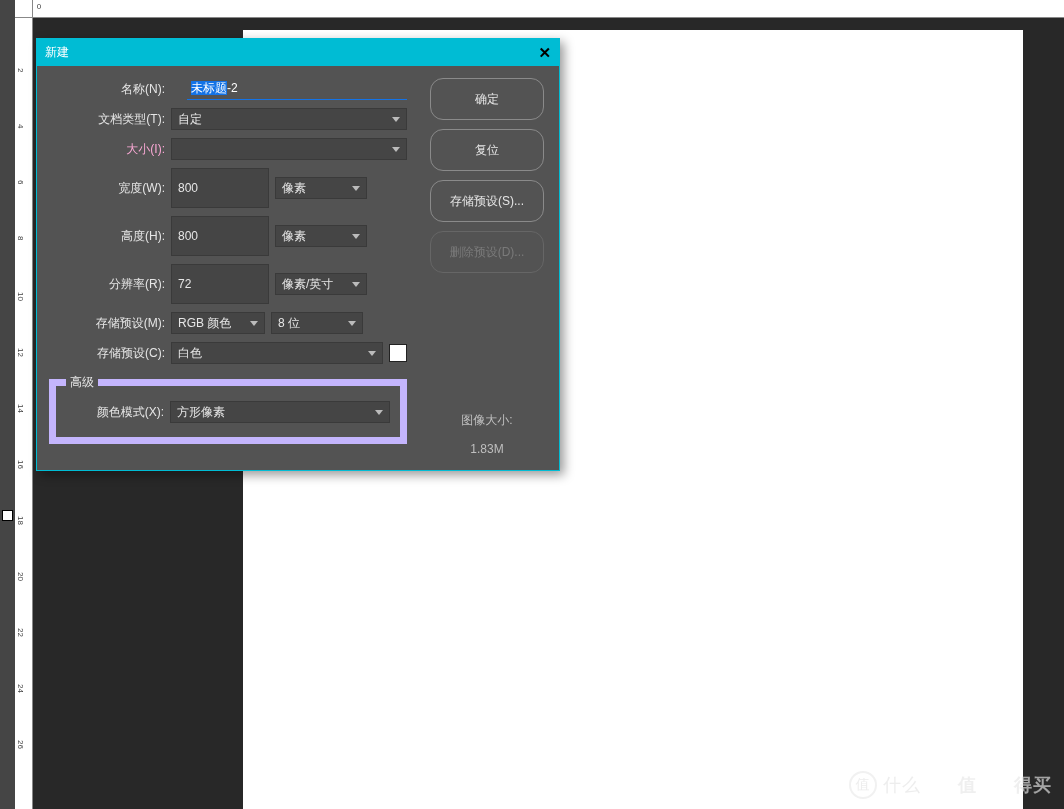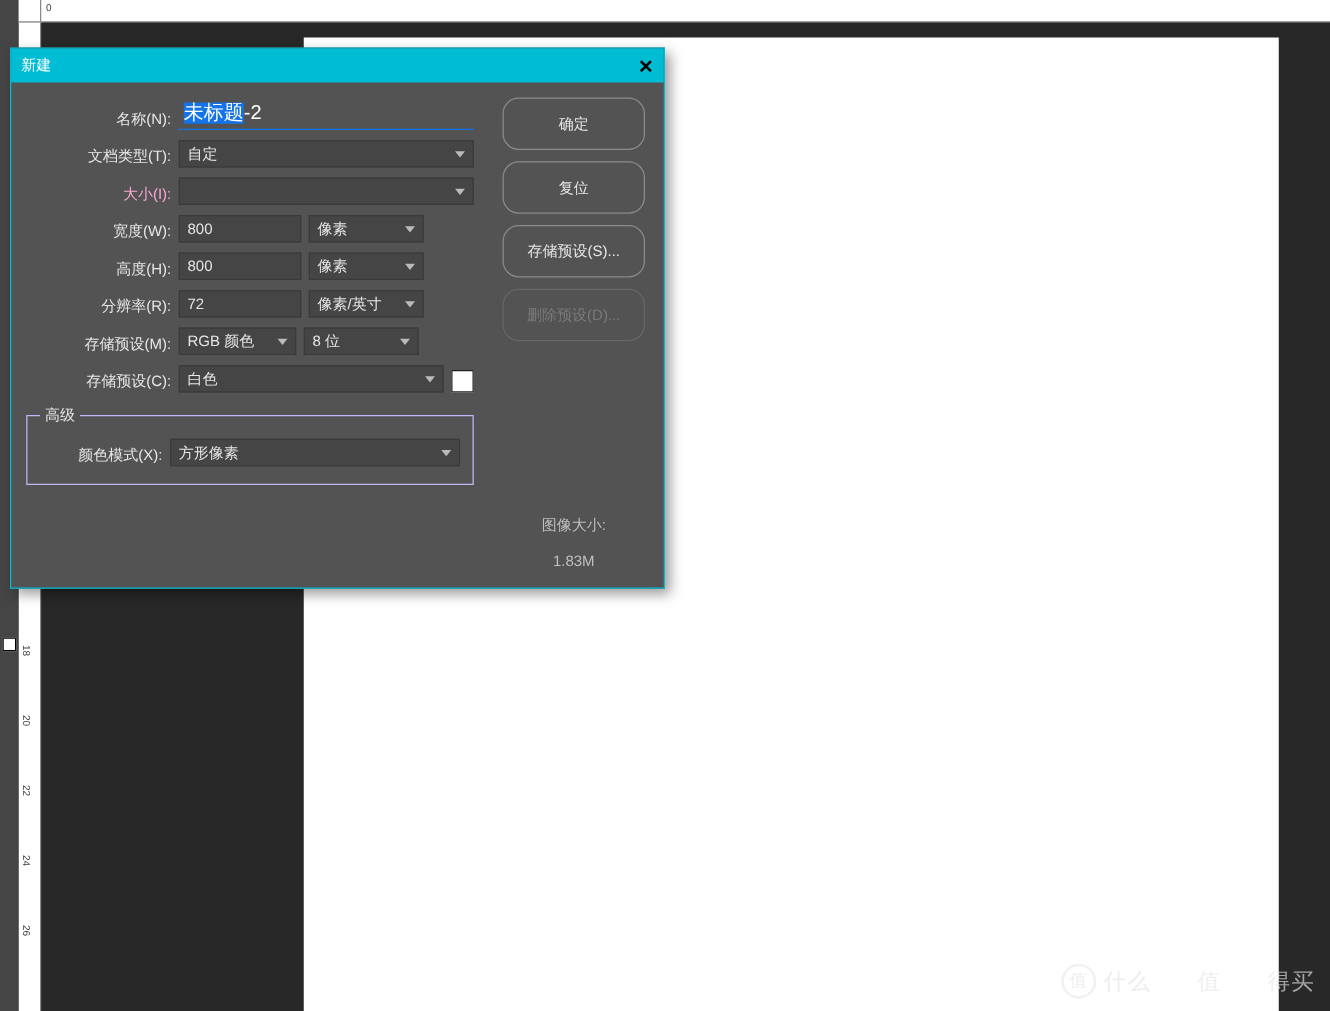--- a/index.html
+++ b/index.html
@@ -14,54 +14,54 @@
 .ruler-top .tick { position: absolute; top: 2px; font-size: 8px; color: #444; transform: translateX(-50%); }
 .ruler-left { position: absolute; left: 15px; top: 18px; width: 18px; height: 791px; background: #fff; border-right: 1px solid #888; }
 .ruler-left .tick { position: absolute; left: 1px; font-size: 8px; color: #444; writing-mode: vertical-lr; transform: translateY(-6px); line-height: 1; }
 .ruler-corner { position: absolute; left: 15px; top: 0; width: 18px; height: 18px; background: #fff; border-right:1px solid #888; border-bottom:1px solid #888; z-index: 2; }
 
 
 .canvas-bg { position: absolute; left: 33px; top: 18px; width: 1031px; height: 791px; background: #282828; }
 .canvas { position: absolute; left: 210px; top: 12px; width: 780px; height: 791px; background: #fff; }
 
 
-.dialog { position: absolute; left: 8px; top: 38px; width: 524px; background: #535353; border: 1px solid #00bcd4; box-shadow: 4px 4px 10px rgba(0,0,0,0.4); }
+.dialog { position: absolute; left: 36px; top: 38px; width: 524px; background: #535353; border: 1px solid #00bcd4; box-shadow: 4px 4px 10px rgba(0,0,0,0.4); }
 .titlebar { height: 27px; background: #00bcd4; display: flex; align-items: center; padding: 0 8px; justify-content: space-between; }
 .titlebar-title { color: #fff; font-size: 12px; }
 .close-x { font-size: 15px; color: #000; cursor: pointer; font-weight: bold; }
 
 .dialog-body { display: flex; padding: 12px 12px 14px 12px; gap: 20px; }
 .left-col { flex: 1; }
 .right-col { width: 120px; display: flex; flex-direction: column; align-items: center; gap: 9px; }
 
-.row { display: flex; align-items: flex-end; margin-bottom: 8px; gap: 6px; }
+.row { display: flex; align-items: center; margin-bottom: 8px; gap: 6px; }
 .label { width: 116px; text-align: right; color: #e6e6e6; font-size: 12px; }
-.name-input { flex: 1; color: #fff; font-size: 16px; background: transparent; border: none; border-bottom: 1px solid #1473e6; padding: 2px 4px; }
+.name-input { flex: 1; color: #fff; font-size: 12px; background: transparent; border: none; border-bottom: 1px solid #1473e6; padding: 2px 4px; margin-left: 16px; }
 .name-input .sel { background: #1473e6; color: #fff; }
 
 .select { background: #454545; color: #e6e6e6; font-size: 12px; height: 22px; border: 1px solid #3a3a3a; display: flex; align-items: center; padding: 0 6px; position: relative; }
 .select::after { content: ""; position: absolute; right: 6px; top: 8px; border-left: 4px solid transparent; border-right: 4px solid transparent; border-top: 5px solid #bbb; }
 .select.disabled { color: #7a7a7a; }
 
-.num-input { width: 98px; height: 22px; background: #454545; color: #e6e6e6; font-size: 12px; border: 1px solid #3a3a3a; padding: 0 6px; display:flex; align-items:center; }
+.num-input { width: 98px; height: 40px; background: #454545; color: #e6e6e6; font-size: 12px; border: 1px solid #3a3a3a; padding: 0 6px; display:flex; align-items:center; }
 
-fieldset { border: 1px solid #c4b5fd; padding: 10px 10px 6px 10px; margin-top: 10px; }
+fieldset { border: 7px solid #c4b5fd; padding: 10px 10px 6px 10px; margin-top: 10px; }
 legend { color: #e6e6e6; font-size: 12px; padding: 0 4px; }
 
 .btn { width: 114px; height: 42px; border-radius: 13px; background: #535353; border: 1px solid #8a8a8a; color: #e6e6e6; font-size: 12px; display:flex; align-items:center; justify-content:center; cursor:pointer; }
 .btn.disabled { color: #7a7a7a; border-color: #666; }
 
 .info-label { color: #bfbfbf; font-size: 12px; margin-top: 130px; }
 .info-val { color: #bfbfbf; font-size: 12px; margin-top: 4px; }
 
 .swatch { width: 18px; height: 18px; background: #fff; border: 1px solid #222; }
 
 .watermark { position: absolute; right: 12px; bottom: 10px; color: rgba(220,220,220,0.5); font-size: 18px; letter-spacing: 1px; display:flex; align-items:center; gap:6px; }
 .watermark .circ { width: 28px; height: 28px; border: 2px solid rgba(220,220,220,0.4); border-radius: 50%; display:flex; align-items:center; justify-content:center; font-size:14px; }
-.watermark b { font-weight: normal; color: rgba(230,230,230,0.65); margin-left: 37px; }
+.watermark b { font-weight: bold; color: rgba(230,230,230,0.65); margin-left: 37px; }
 </style>
 </head>
 <body>
 
 <div class="toolbar">
   <div class="tool-swatch"></div>
 </div>
 
 <div class="ruler-corner"></div>
 <div class="ruler-top">

